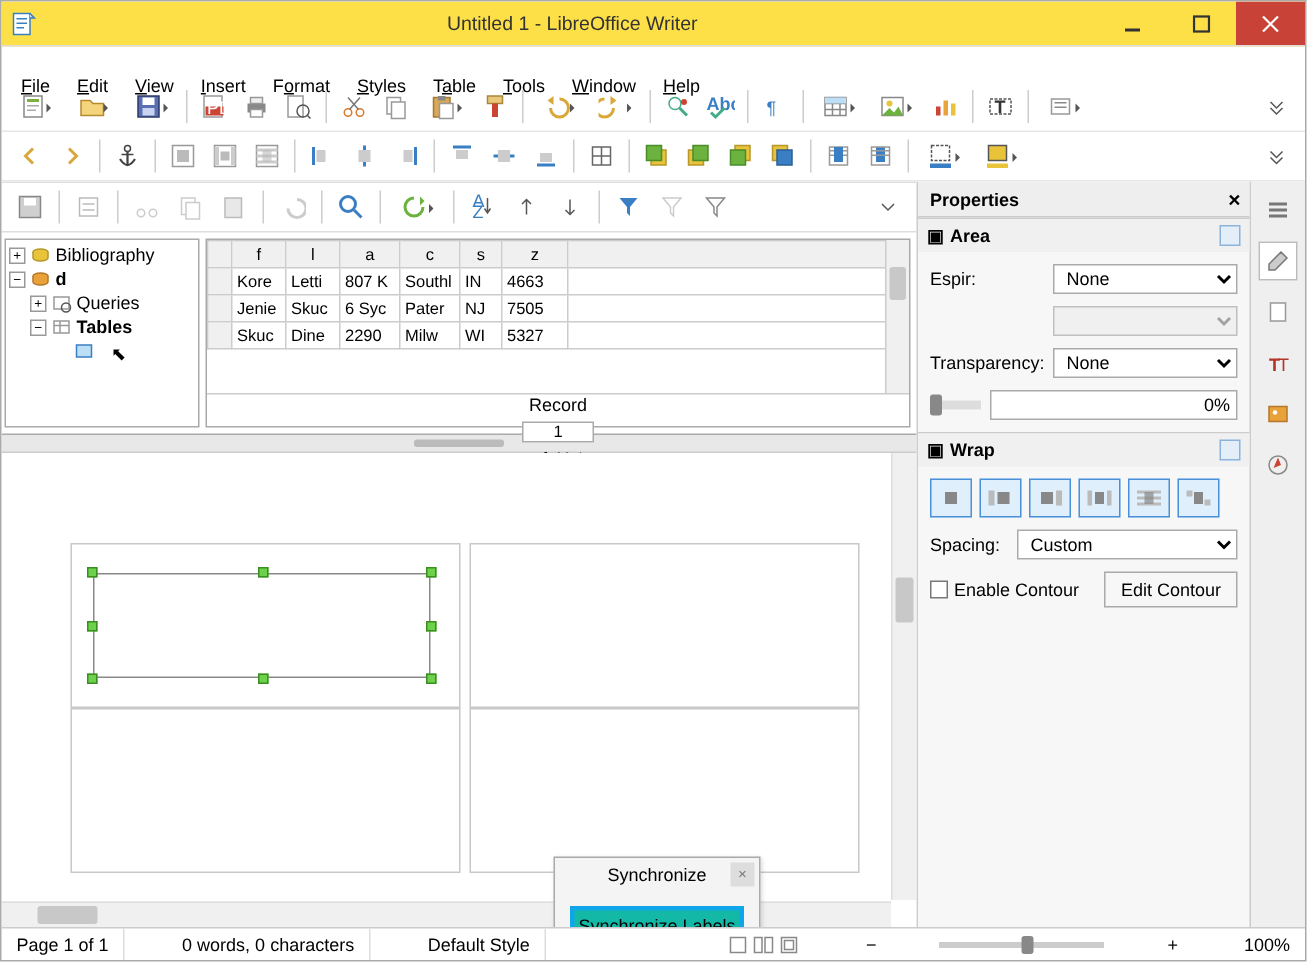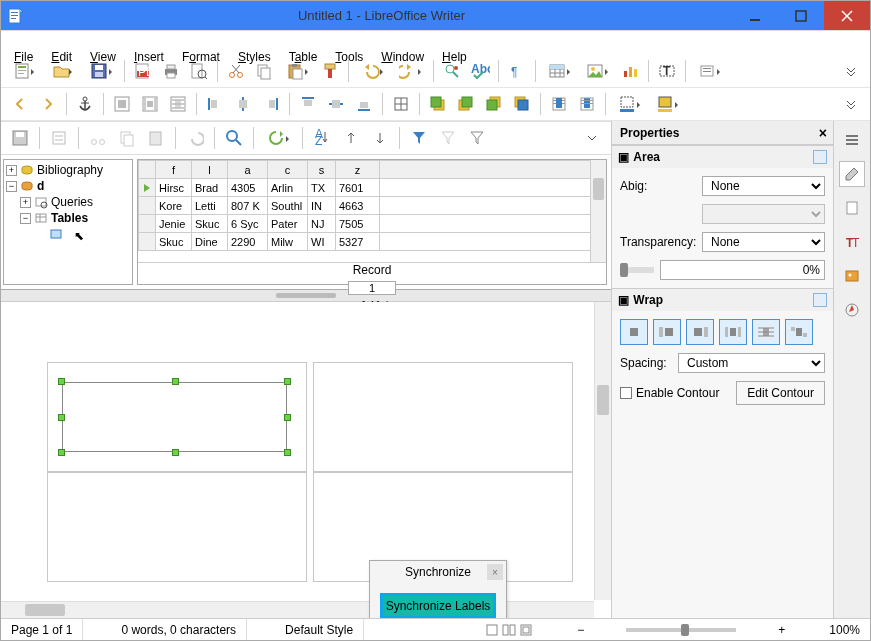--- a/index.html
+++ b/index.html
@@ -1,17 +1,17 @@
 <!DOCTYPE html>
 <html><head>
 <meta charset="utf-8">
 <style>
 * { box-sizing: border-box; margin: 0; padding: 0; font-family: "Segoe UI", Tahoma, sans-serif; font-size: 12px; }
 body { width: 871px; height: 641px; background: #fff; display: flex; flex-direction: column; border: 1px solid #aaa; }
-.titlebar { height: 30px; background: #3b82f6; display: flex; align-items: center; border-bottom: 1px solid #ddd; }
+.titlebar { height: 30px; background: #fde047; display: flex; align-items: center; border-bottom: 1px solid #ddd; }
 .titlebar .icon { width: 30px; height: 30px; display:flex; align-items:center; justify-content:center;}
 .titlebar .title { flex: 1; text-align: center; color:#333; font-size:13px;}
 .titlebar .winbtn { width: 46px; height: 29px; display:flex; align-items:center; justify-content:center; }
 .titlebar .close { background: #c94238; color:#fff; }
 .menubar { height: 24px; display:flex; align-items:center; padding: 0 5px; gap: 2px; }
 .menubar span { padding: 2px 8px; margin-top: 28px; }
 .menubar span u { text-decoration: underline; }
 .toolbar { display:flex; align-items:center; padding: 3px 6px; gap: 2px; border-bottom:1px solid #e5e5e5; flex-wrap:nowrap; overflow:hidden; }
 .tbtn { width:26px; height:26px; display:flex; align-items:center; justify-content:center; border:1px solid transparent; border-radius:2px; }
 .tbtn.wide { width: 36px;}
@@ -35,21 +35,21 @@
 .grid-nav { height:22px; border-top:1px solid #ccc; display:flex; align-items:center; gap:4px; padding:0 4px; font-size:11px;flex-direction:column;}
 .grid-nav input { width:48px; height:16px; border:1px solid #aaa; text-align:center; font-size:11px;}
 .navbtn { width:16px; height:16px; border:1px solid #aaa; background:#f4f4f4; display:flex; align-items:center; justify-content:center; font-size:9px;}
 .splitter-bar { height:12px; background:#e8e8e8; display:flex; align-items:center; justify-content:center; border-bottom:1px solid #ccc;}
 .splitter-bar .grip { width:60px;height:5px;background:#bbb;border-radius:2px;}
 .doc-area { flex:1; overflow:auto; background:#fff; position:relative;}
 .doc-page { position:absolute; left:16px; top:20px; width:540px; height:260px;}
 .label-box { position:absolute; border:1px solid #c8c8c8;}
 .sel-frame { position:absolute; border:1px solid #888;}
 .handle { position:absolute; width:7px; height:7px; background:#6cd24b; border:1px solid #3d8c23;}
-.sync-dlg { position:absolute; left:368px; top:439px; width:138px; border:1px solid #aaa; background:#f4f4f4; box-shadow:1px 1px 3px rgba(0,0,0,.15);}
+.sync-dlg { position:absolute; left:368px; top:450px; width:138px; border:1px solid #aaa; background:#f4f4f4; box-shadow:1px 1px 3px rgba(0,0,0,.15);}
 .sync-dlg .hdr { height:22px; display:flex; align-items:center; justify-content:center; font-size:12px; position:relative;}
 .sync-dlg .xbtn { position:absolute; right:3px; top:3px; width:16px; height:16px; background:#ddd; display:flex; align-items:center; justify-content:center; font-size:10px; color:#777;}
 .sync-dlg .body { padding:10px; }
 .sync-dlg button { width:100%; height:26px; border:3px solid #0ea5e9; background:#14b8a6;}
 .doc-scroll-v { position:absolute; right:0; top:0; bottom:18px; width:17px; background:#f0f0f0; border-left:1px solid #ddd;}
 .doc-scroll-h { position:absolute; left:0; right:17px; bottom:0; height:17px; background:#f0f0f0; border-top:1px solid #ddd;}
 .doc-thumb { position:absolute; left:2px; right:2px; top:28%; height:30px; background:#c8c8c8; border-radius:2px;}
 .sidebar { width:222px; background:#f7f7f7; border-right:1px solid #ccc; display:flex; flex-direction:column;}
 .sidebar-hdr { height:24px; display:flex; align-items:center; padding:0 8px; background:#eee; border-bottom:1px solid #ccc; font-weight:bold; position:relative;}
 .sidebar-hdr .x { position:absolute; right:6px; font-size:14px;}
@@ -589,34 +589,20 @@
               <th style="width:16px"></th>
               <th style="width:36px">f</th>
               <th style="width:36px">l</th>
               <th style="width:40px">a</th>
               <th style="width:40px">c</th>
               <th style="width:28px">s</th>
               <th style="width:44px">z</th>
               <th></th>
             </tr>
             <tr>
-                  <td class="rowhdr">
-                    <svg width="10" height="10">
-                      <path d="M2 1 l6 4 l-6 4 z" fill="#6cb23f"></path>
-                    </svg>
-                  </td>
-                  <td>Hirsc</td>
-                  <td>Brad</td>
-                  <td>4305</td>
-                  <td>Arlin</td>
-                  <td>TX</td>
-                  <td>7601</td>
-                  <td></td>
-                </tr>
-            <tr>
                   <td class="rowhdr"></td>
                   <td>Kore</td>
                   <td>Letti</td>
                   <td>807 K</td>
                   <td>Southl</td>
                   <td>IN</td>
                   <td>4663</td>
                   <td></td>
                 </tr>
             <tr>
@@ -699,21 +685,21 @@
       <span class="x">×</span>
     </div>
     <div class="panel">
       <div class="panel-hdr">
           <span>▣</span>
           <span>Area</span>
           <span class="more"></span>
         </div>
       <div class="panel-body">
         <div class="field-row">
-          <label>Abig:</label>
+          <label>Espir:</label>
           <select><option>None</option></select>
         </div>
         <div class="field-row">
           <label></label>
           <select disabled="" style="background:#eee"><option></option></select>
         </div>
         <div class="field-row">
           <label>Transparency:</label>
           <select><option>None</option></select>
         </div>

